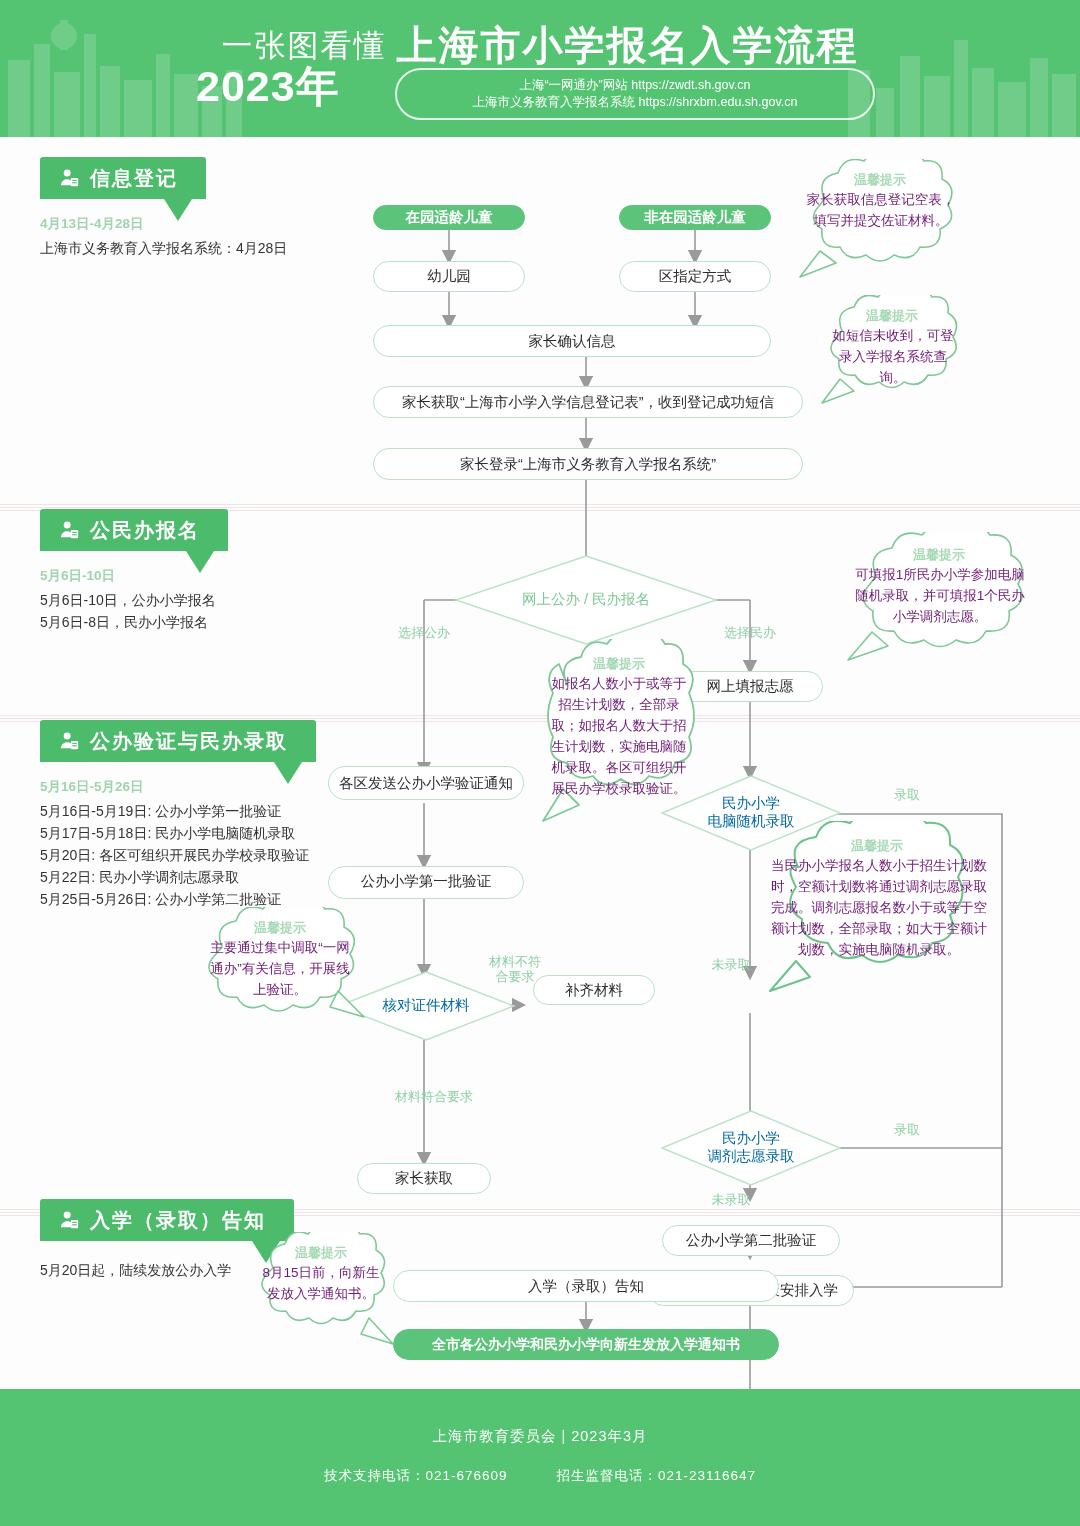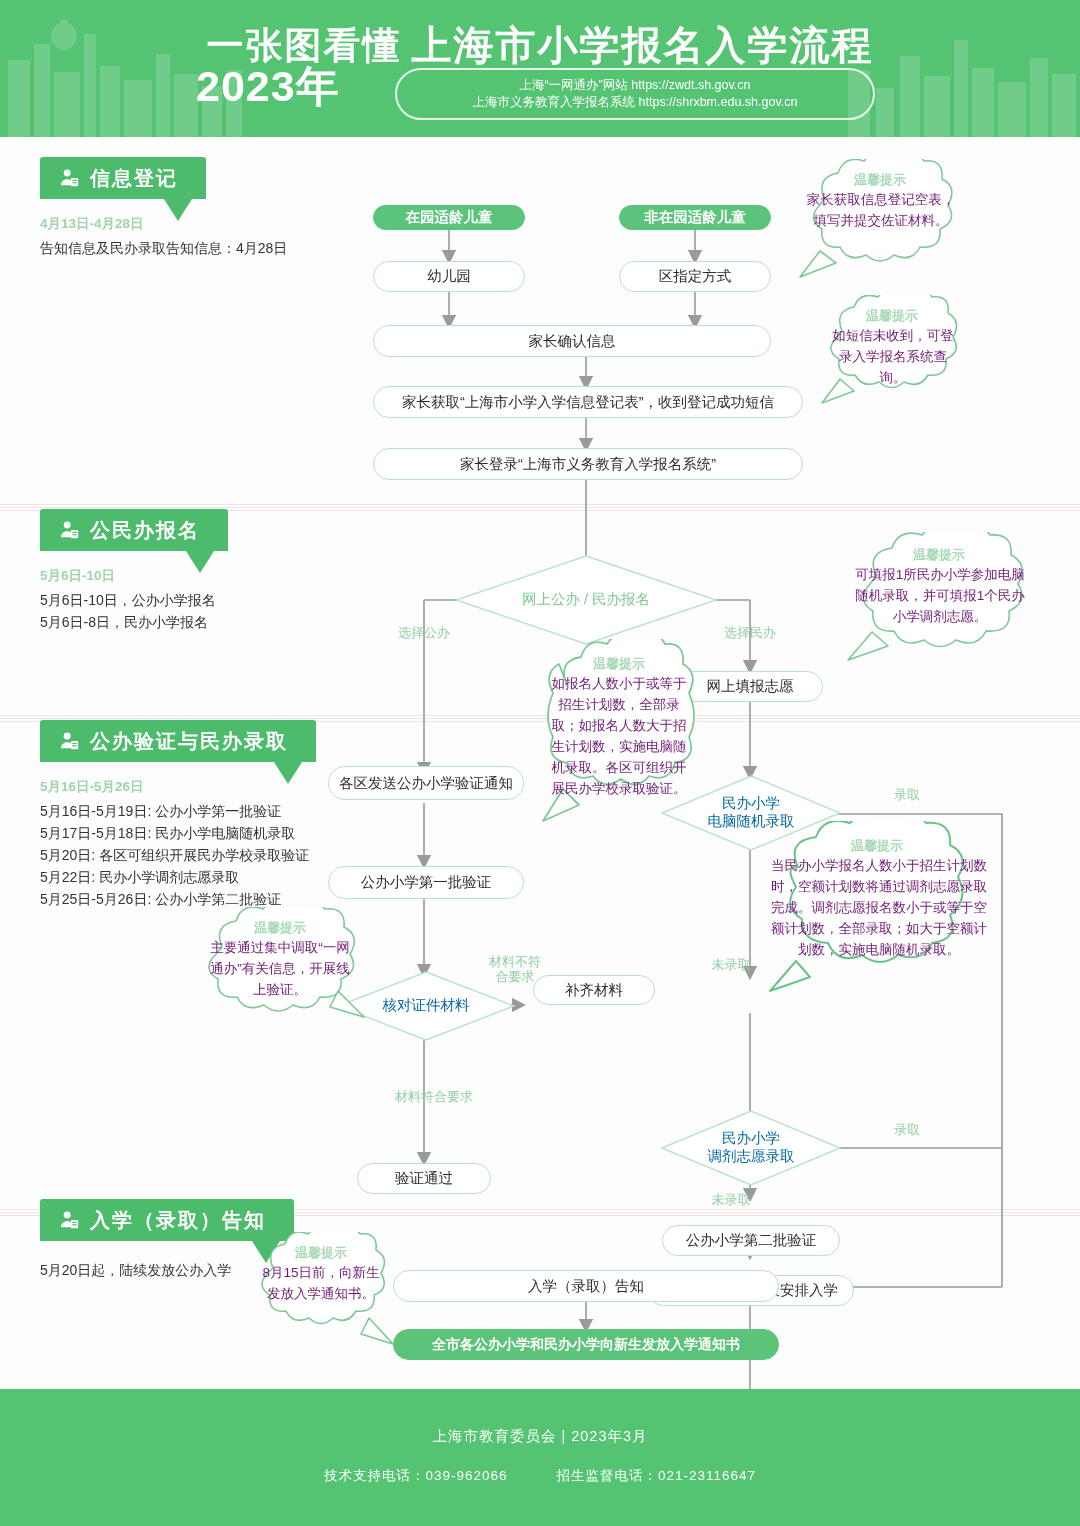--- a/index.html
+++ b/index.html
@@ -15,21 +15,21 @@
   
   .header {
     position: absolute; left: 0; top: 0; width: 1080px; height: 137px;
     background: #55c472;
     overflow: hidden;
   }
   .skyline { position: absolute; left:0; top:0; width:1080px; height:137px; opacity:.16; }
   .hd-inner { position: relative; width: 1080px; height:137px; }
   .hd-line1 { position:absolute; left:0; top:18px; width:1080px; text-align:center;
      color:#ffffff; white-space:nowrap; }
-  .hd-kicker { font-size:37px; font-weight:bold; letter-spacing:2px; vertical-align:middle; }
+  .hd-kicker { font-size:31px; font-weight:normal; letter-spacing:2px; vertical-align:middle; }
   .hd-title { font-size:40px; font-weight:bold; letter-spacing:2px; vertical-align:middle; margin-left:10px;}
   .hd-year { position:absolute; left:196px; top:58px; font-size:43px; font-weight:bold; color:#fff; letter-spacing:1px;}
   .urlbox {
     position:absolute; left:395px; top:68px; width:480px; height:52px;
     border:2px solid rgba(255,255,255,.85); border-radius:26px;
     display:flex; flex-direction:column; align-items:center; justify-content:center;
     color:#ffffff;
   }
   .urlbox div { font-size:12.5px; line-height:17px; white-space:nowrap;}
 
@@ -205,21 +205,21 @@
           <circle cx="10" cy="6.5" r="3.8" fill="#ffffff"></circle>
           <path d="M3.2 20c0-3.9 3.1-6.6 6.8-6.6s6.8 2.7 6.8 6.6z" fill="#ffffff"></path>
           <rect x="14" y="12" width="8" height="9" rx="1" fill="#ffffff"></rect>
           <rect x="15.6" y="14" width="4.8" height="1.2" fill="#4cbb6b"></rect>
           <rect x="15.6" y="16.6" width="4.8" height="1.2" fill="#4cbb6b"></rect>
         </svg>
         <span class="btext">信息登记</span>
       </div>
       <div class="dates">4月13日-4月28日</div>
       <div class="lines">
-        <div>告知信息及民办录取告知信息：4月28日</div>
+        <div>上海市义务教育入学报名系统：4月28日</div>
       </div>
     </div>
 
     <div class="banner" style="left:40px; top:372px; width:300px;">
       <div class="tag">
         <svg class="picon" viewBox="0 0 24 24">
           <circle cx="10" cy="6.5" r="3.8" fill="#ffffff"></circle>
           <path d="M3.2 20c0-3.9 3.1-6.6 6.8-6.6s6.8 2.7 6.8 6.6z" fill="#ffffff"></path>
           <rect x="14" y="12" width="8" height="9" rx="1" fill="#ffffff"></rect>
           <rect x="15.6" y="14" width="4.8" height="1.2" fill="#4cbb6b"></rect>
@@ -290,21 +290,21 @@
       <span>网上公办 / 民办报名</span>
     </div>
 
     <div class="elabel" style="left:378px; top:488px; width:92px;">选择公办</div>
     <div class="elabel" style="left:704px; top:488px; width:92px;">选择民办</div>
 
     <div class="node" style="left:677px; top:534px; width:146px; height:31px;">网上填报志愿</div>
 
     <div class="node" style="left:328px; top:629px; width:196px; height:34px;">各区发送公办小学验证通知</div>
 
-    <div class="node" style="left:328px; top:729px; width:196px; height:33px;">公办小学第一批验证</div>
+    <div class="node" style="left:328px; top:729px; width:196px; height:33px;font-family:Liberation Mono, monospace;">公办小学第一批验证</div>
 
     <div class="diamond" style="left:660px; top:637px; width:182px; height:78px;">
       <svg width="182" height="78">
           <polygon points="91,2 180,39 91,76 2,39" fill="#ffffff" stroke="#b9e3c6" stroke-width="1.4"></polygon>
         </svg>
       <span>民办小学<br>电脑随机录取</span>
     </div>
 
     <div class="elabel" style="left:872px; top:650px; width:70px;">录取</div>
     <div class="elabel" style="left:696px; top:820px; width:70px;">未录取</div>
@@ -324,21 +324,21 @@
     <div class="diamond" style="left:660px; top:972px; width:182px; height:78px;">
       <svg width="182" height="78">
           <polygon points="91,2 180,39 91,76 2,39" fill="#ffffff" stroke="#b9e3c6" stroke-width="1.4"></polygon>
         </svg>
       <span>民办小学<br>调剂志愿录取</span>
     </div>
 
     <div class="elabel" style="left:872px; top:985px; width:70px;">录取</div>
     <div class="elabel" style="left:696px; top:1055px; width:70px;">未录取</div>
 
-    <div class="node" style="left:357px; top:1026px; width:134px; height:31px;">验证通过</div>
+    <div class="node" style="left:357px; top:1026px; width:134px; height:31px;">家长获取</div>
 
     <div class="node" style="left:662px; top:1088px; width:178px; height:31px;">公办小学第二批验证</div>
 
     <div class="node" style="left:648px; top:1138px; width:206px; height:31px;">由各区按招生政策安排入学</div>
 
     <div class="node" style="left:393px; top:1133px; width:386px; height:32px;">入学（录取）告知</div>
 
     <div class="node filled" style="left:393px; top:1192px; width:386px; height:31px; font-size:14px;">全市各公办小学和民办小学向新生发放入学通知书</div>
 
     <div class="cloud" style="left:790px; top:22px; width:180px; height:122px;">
@@ -409,18 +409,18 @@
       </svg>
       <div class="ctitle" style="top:12px;">温馨提示</div>
       <div class="ctext" style="left:14px; top:30px; width:124px;">8月15日前，向新生发放入学通知书。</div>
     </div>
 
   </div>
 
   <div class="footer">
     <div class="f1">上海市教育委员会  |  2023年3月</div>
     <div class="f2">
-      <span>技术支持电话：039-962066</span>
+      <span>技术支持电话：021-676609</span>
       <span>招生监督电话：021-23116647</span>
     </div>
   </div>
 
 </div>
 
 </body></html>

